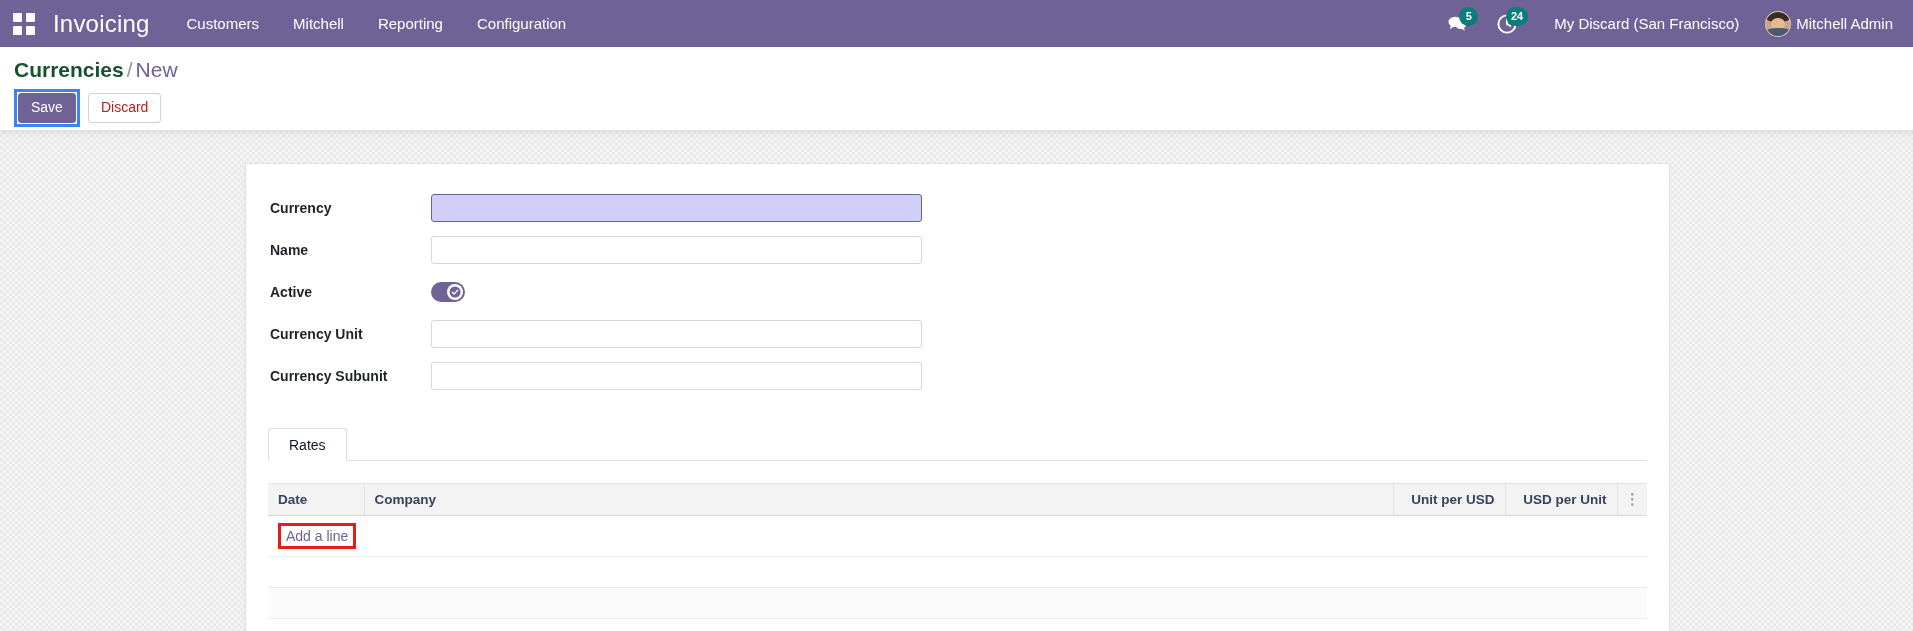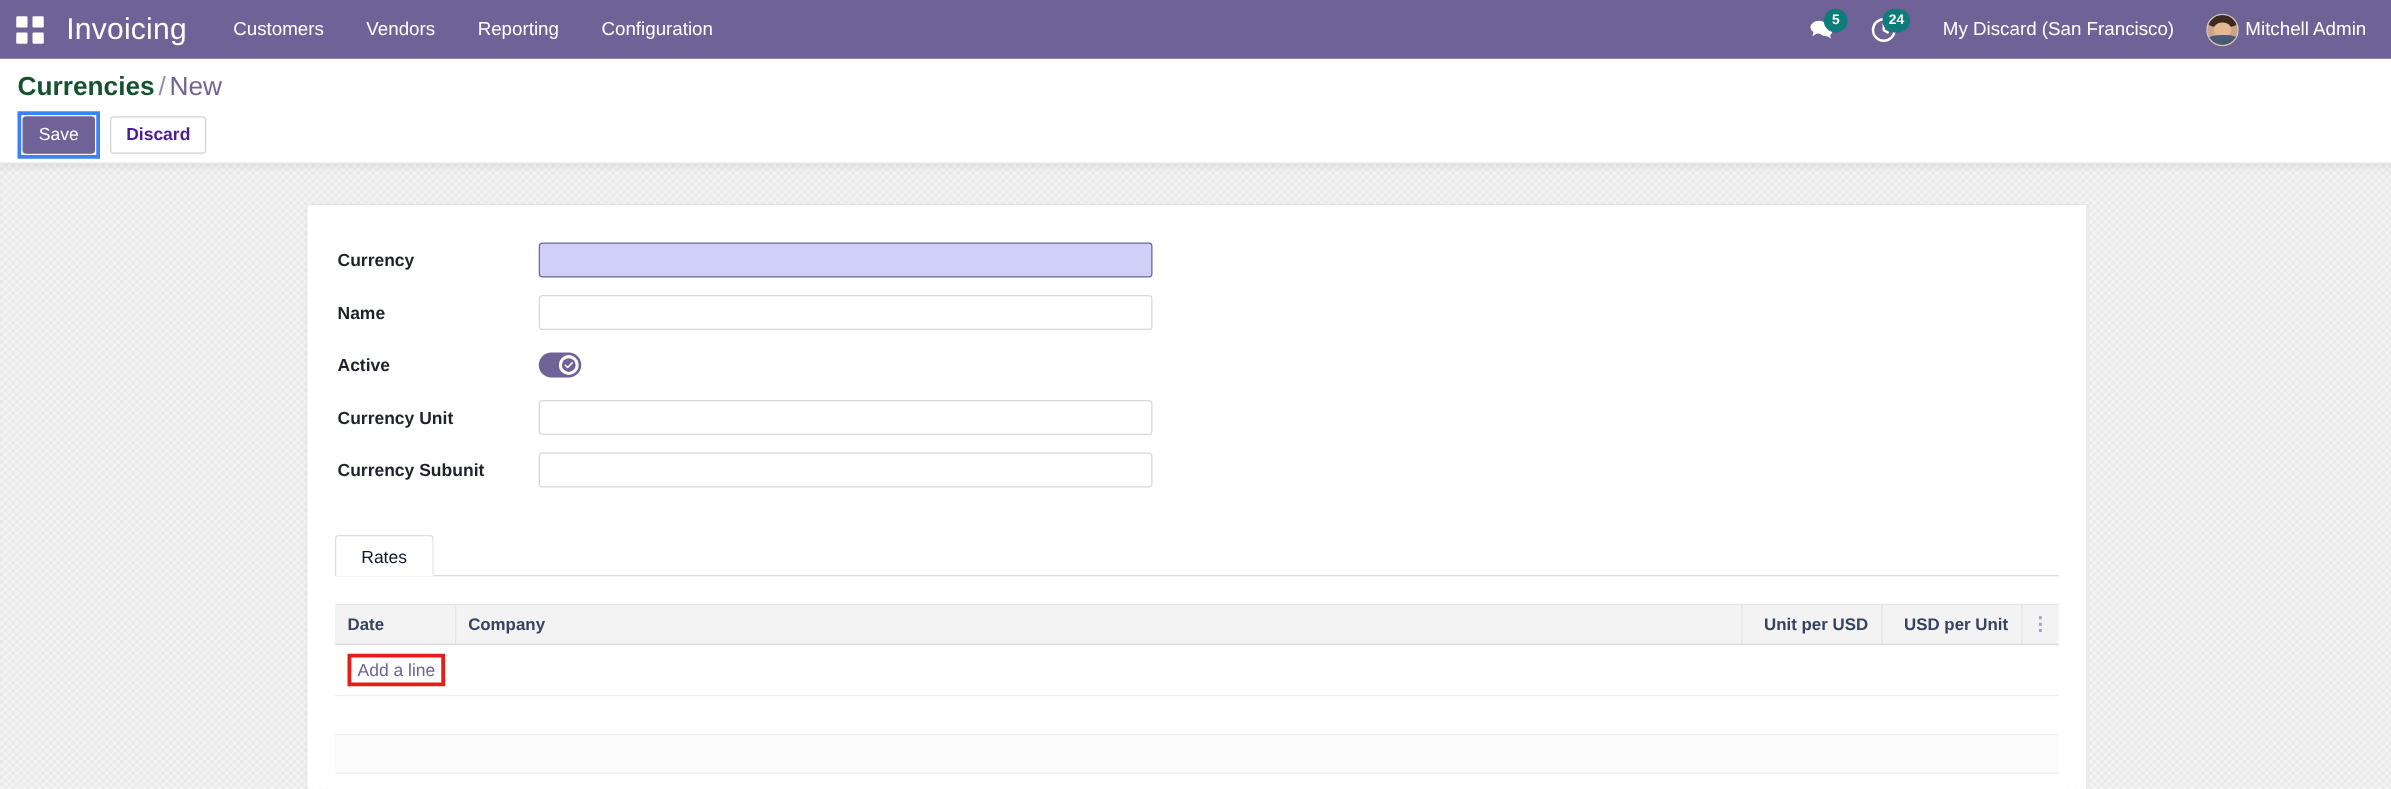--- a/index.html
+++ b/index.html
@@ -148,24 +148,23 @@
     line-height: 1.2;
     white-space: nowrap;
   }
   .btn-primary {
     background: #6F6296;
     color: #ffffff;
     border: 1px solid #6F6296;
   }
   .btn-secondary {
     background: #ffffff;
-    color: #4c1d95;
+    color: #b91c1c;
     border: 1px solid #d2d2d6;
     margin-left: 8px;
-    font-weight: bold;
   }
 
   
   #content {
     position: relative;
     height: calc(631px - 47px - 80px);
     background-color: #f4f4f4;
     background-image:
       linear-gradient(45deg, #eaeaea 25%, transparent 25%, transparent 75%, #eaeaea 75%),
       linear-gradient(45deg, #eaeaea 25%, transparent 25%, transparent 75%, #eaeaea 75%);
@@ -335,21 +334,21 @@
     <i></i>
     <i></i>
     <i></i>
     <i></i>
   </div>
 
   <div id="brand">Invoicing</div>
 
   <div class="nav-menu">
     <div class="nav-item">Customers</div>
-    <div class="nav-item">Vendors</div>
+    <div class="nav-item">Mitchell</div>
     <div class="nav-item">Reporting</div>
     <div class="nav-item">Configuration</div>
   </div>
 
   <div id="nav-right">
 
     <div class="sysicon">
       <svg width="22" height="22" viewBox="0 0 24 24" aria-hidden="true">
         <ellipse cx="10" cy="9.6" rx="7.4" ry="5.6" fill="#ffffff"></ellipse>
         <path d="M5.4 13.4 L4.2 17.6 L8.6 14.6 Z" fill="#ffffff"></path>

